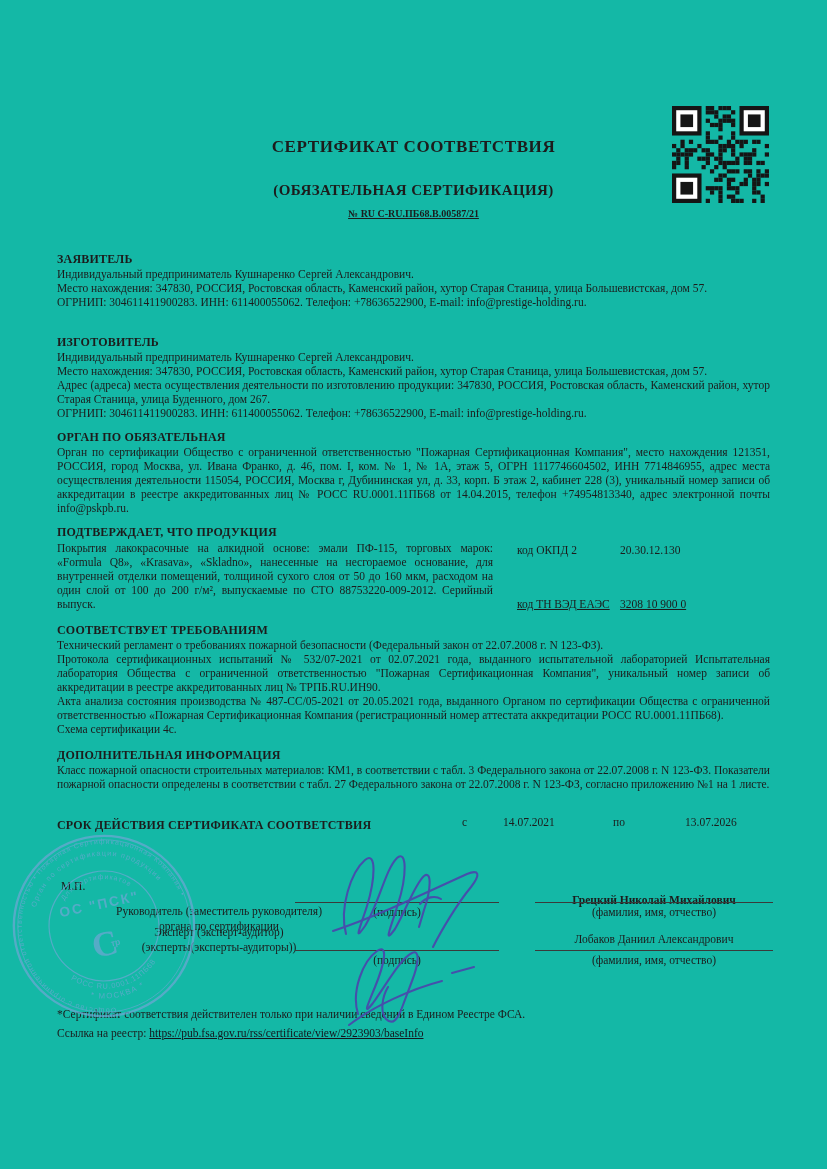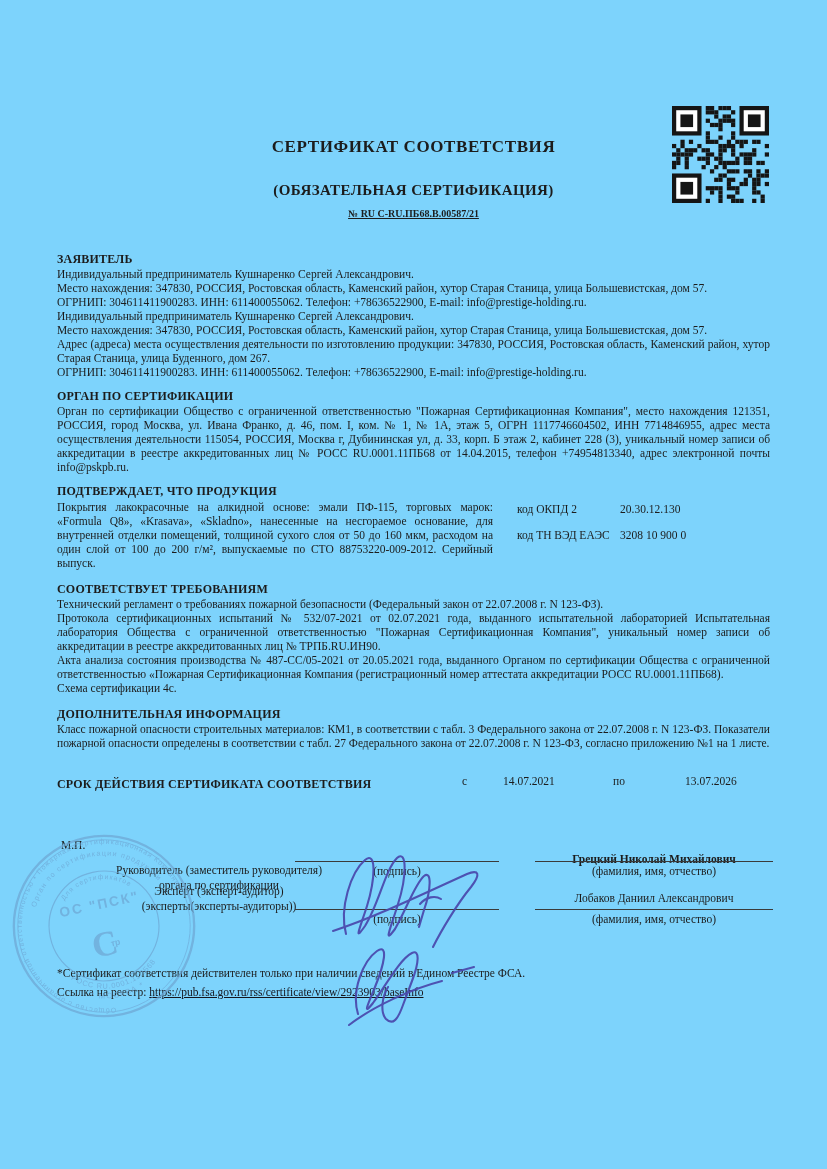--- a/index.html
+++ b/index.html
@@ -1,19 +1,19 @@
 <!DOCTYPE html>
 <html><head>
 <meta charset="utf-8">
 <style>
   html,body{margin:0;padding:0;background:#e8e8e8;}
   .page{
     position:relative;
     width:827px;height:1169px;
-    background:#7dd3fc;
+    background:#14b8a6;
     margin:0 auto;
     font-family:"Liberation Serif","DejaVu Serif",serif;
     color:#1c1c1c;
     overflow:hidden;
   }
   .content{position:absolute;left:57px;top:0;width:713px;}
   .title{
     margin-top:136px;text-align:center;
     font-size:17px;font-weight:bold;letter-spacing:.6px;line-height:22px;
   }
@@ -22,21 +22,21 @@
   .number span{text-decoration:underline;}
   .sec-h{font-size:12px;font-weight:bold;line-height:15px;letter-spacing:.2px;}
   .line,.para{font-size:11.5px;line-height:14px;}
   .just{text-align:justify;text-align-last:left;}
   .mt10{margin-top:10px}.mt12{margin-top:12px}.mt14{margin-top:30px}.mt26{margin-top:26px}
   .product-body{position:relative;margin-top:1px;}
   .product-text{width:436px;}
   .code-row{position:absolute;display:flex;font-size:11.5px;line-height:14px;}
   .code-row .code-label{width:103px;}
   .cr-okpd{left:460px;top:2px;}
-  .cr-tnved{left:460px;top:28px;}
+  .cr-tnved{left:460px;top:56px;text-decoration:underline;}
   .validity{position:relative;height:18px;margin-top:24px;}
   .validity .v-h{display:inline-block;}
   .v-tok{position:absolute;font-size:11.5px;top:1px;}
   .v-from-label{left:405px;}
   .v-from-date{left:446px;}
   .v-to-label{left:556px;}
   .v-to-date{left:628px;}
   .sig-block{position:relative;height:140px;margin-top:22px;font-size:11.5px;line-height:15px;}
   .sig-abs{position:absolute;text-align:right;}
   .sig-center{text-align:center;}
@@ -231,26 +231,27 @@
   <div class="content">
     <div class="title">СЕРТИФИКАТ СООТВЕТСТВИЯ</div>
     <div class="subtitle">(ОБЯЗАТЕЛЬНАЯ СЕРТИФИКАЦИЯ)</div>
     <div class="number"><span>№ RU C-RU.ПБ68.В.00587/21</span></div>
 
     <div class="sec-h mt14">ЗАЯВИТЕЛЬ</div>
     <div class="line">Индивидуальный предприниматель Кушнаренко Сергей Александрович.</div>
     <div class="line just">Место нахождения: 347830, РОССИЯ, Ростовская область, Каменский район, хутор Старая Станица, улица Большевистская, дом 57.</div>
     <div class="line">ОГРНИП: 304611411900283. ИНН: 611400055062. Телефон: +78636522900, E-mail: info@prestige-holding.ru.</div>
 
+    <div class="sec-h mt26">ИЗГОТОВИТЕЛЬ</div>
     <div class="line">Индивидуальный предприниматель Кушнаренко Сергей Александрович.</div>
     <div class="line just">Место нахождения: 347830, РОССИЯ, Ростовская область, Каменский район, хутор Старая Станица, улица Большевистская, дом 57.</div>
     <div class="line just">Адрес (адреса) места осуществления деятельности по изготовлению продукции: 347830, РОССИЯ, Ростовская область, Каменский район, хутор Старая Станица, улица Буденного, дом 267.</div>
     <div class="line">ОГРНИП: 304611411900283. ИНН: 611400055062. Телефон: +78636522900, E-mail: info@prestige-holding.ru.</div>
 
-    <div class="sec-h mt10">ОРГАН ПО СЕРТИФИКАЦИИ</div>
+    <div class="sec-h mt10">ОРГАН ПО ОБЯЗАТЕЛЬНАЯ</div>
     <div class="para just">Орган по сертификации Общество с ограниченной ответственностью "Пожарная Сертификационная Компания", место нахождения 121351, РОССИЯ, город Москва, ул. Ивана Франко, д. 46, пом. I, ком. № 1, № 1А, этаж 5, ОГРН  1117746604502, ИНН  7714846955, адрес места осуществления деятельности 115054, РОССИЯ, Москва г, Дубининская ул, д. 33, корп. Б этаж 2, кабинет 228 (3), уникальный номер записи об аккредитации в реестре аккредитованных лиц № РОСС RU.0001.11ПБ68 от 14.04.2015, телефон +74954813340, адрес электронной почты info@pskpb.ru.</div>
 
     <div class="sec-h mt10">ПОДТВЕРЖДАЕТ, ЧТО ПРОДУКЦИЯ</div>
     <div class="product-body">
       <div class="para just product-text">Покрытия лакокрасочные на алкидной основе: эмали ПФ-115, торговых марок: «Formula Q8», «Krasava», «Skladno», нанесенные на несгораемое основание, для внутренней отделки помещений, толщиной сухого слоя от 50 до 160 мкм, расходом на один слой от 100 до 200 г/м², выпускаемые по СТО 88753220-009-2012. Серийный выпуск.</div>
       <div class="code-row cr-okpd">
         <span class="code-label">код ОКПД 2</span>
         <span class="code-value">20.30.12.130</span>
       </div>
       <div class="code-row cr-tnved">

